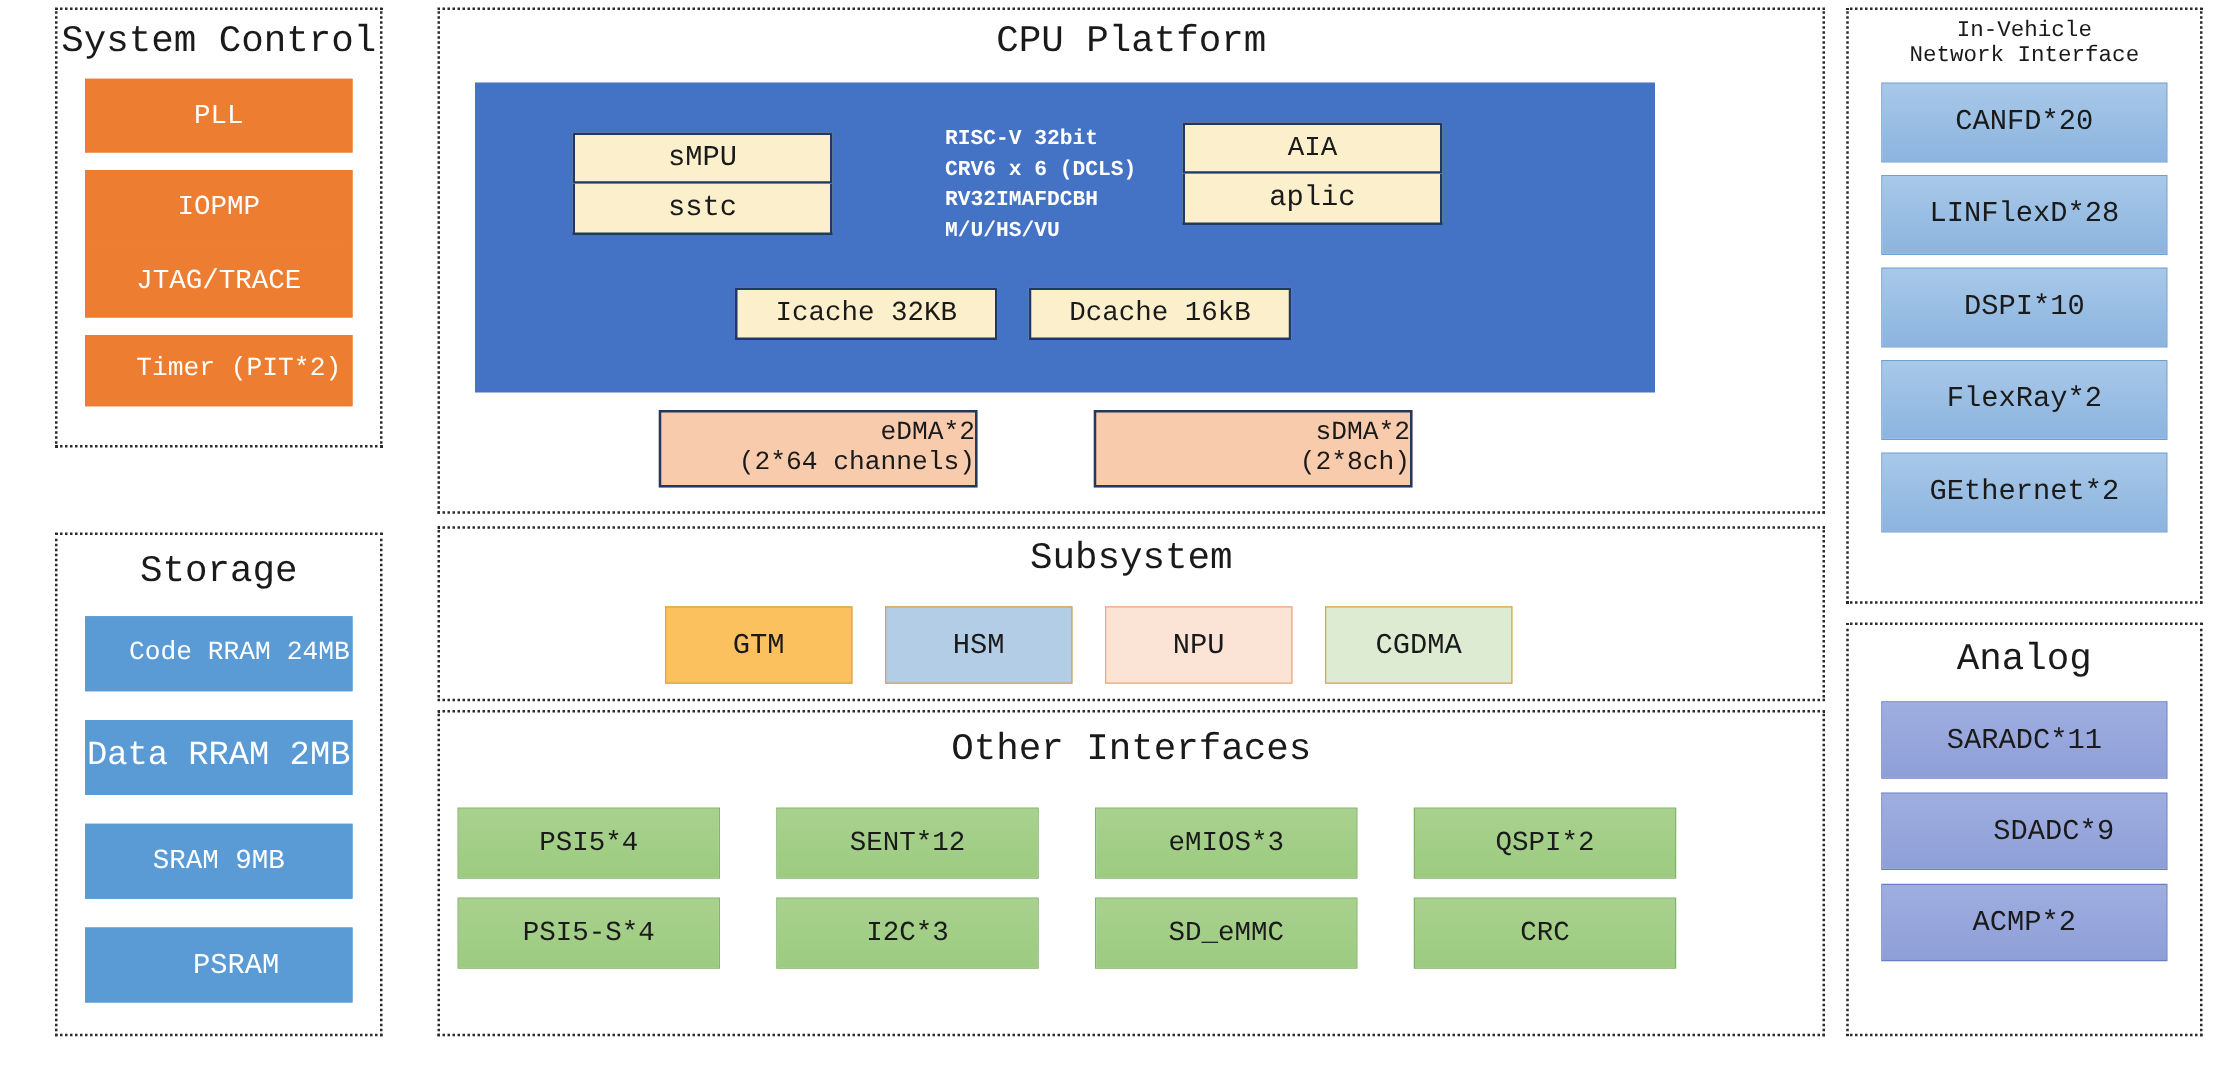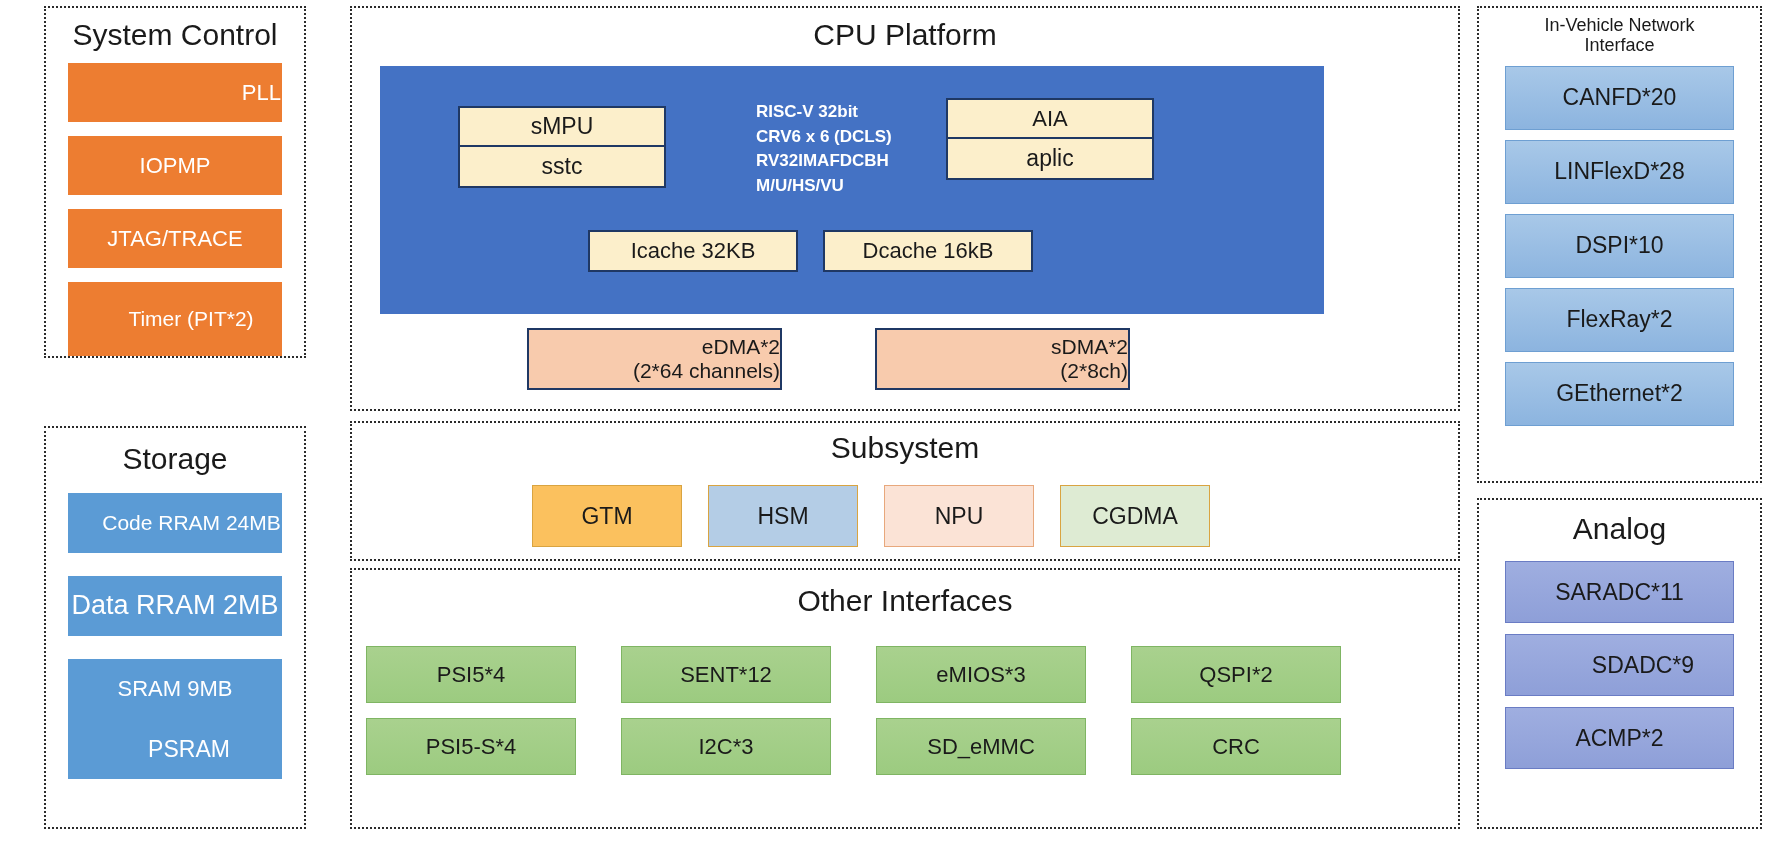--- a/index.html
+++ b/index.html
@@ -11,20 +11,21 @@
     width: 1779px;
     height: 859px;
     font-family: "Liberation Sans", sans-serif;
     color: #1a1a1a;
     overflow: hidden;
   }
   .canvas {
     position: relative;
     width: 1779px;
     height: 859px;
+    font-family: Liberation Mono, monospace;
   }
 
   
   .panel {
     position: absolute;
     border: 2px dotted #2b2b2b;
     box-sizing: border-box;
     background: #ffffff;
   }
   .panel-title {
@@ -75,48 +76,48 @@
   }
 </style>
 </head>
 <body>
 
 <div class="canvas">
 
   <div class="panel" style="left:44px; top:6px; width:262px; height:352px;">
     <div class="panel-title title-lg" style="margin-top:10px;">System Control</div>
     <div style="padding:6px 22px 0 22px;">
-      <div class="blk blk-orange" style="height:59px; font-size:22px; margin-top:6px;justify-content:flex-end;">
+      <div class="blk blk-orange" style="height:59px; font-size:22px; margin-top:6px;">
         <span>PLL</span>
       </div>
       <div class="blk blk-orange" style="height:59px; font-size:22px; margin-top:14px;">
         <span>IOPMP</span>
       </div>
-      <div class="blk blk-orange" style="height:59px; font-size:22px; margin-top:14px;">
+      <div class="blk blk-orange" style="height:59px; font-size:22px; ">
         <span>JTAG/TRACE</span>
       </div>
-      <div class="blk blk-orange" style="height:74px; font-size:21px; margin-top:14px;padding-left:32px;">
+      <div class="blk blk-orange" style="height:57px; font-size:21px; margin-top:14px;padding-left:32px;">
         <span>Timer (PIT*2)</span>
       </div>
     </div>
   </div>
 
   <div class="panel" style="left:44px; top:426px; width:262px; height:403px;">
     <div class="panel-title title-lg" style="margin-top:14px;">Storage</div>
     <div style="padding:8px 22px 0 22px;">
       <div class="blk blk-blue" style="height:60px; font-size:21px; margin-top:10px;padding-left:33px;">
         <span>Code RRAM 24MB</span>
       </div>
       <div class="blk blk-blue" style="height:60px; font-size:27px; margin-top:23px;">
         <span>Data RRAM 2MB</span>
       </div>
       <div class="blk blk-blue" style="height:60px; font-size:22px; margin-top:23px;">
         <span>SRAM 9MB</span>
       </div>
-      <div class="blk blk-blue" style="height:60px; font-size:23px; padding-left:28px;">
+      <div class="blk blk-blue" style="height:60px; font-size:23px; margin-top:23px;padding-left:28px;">
         <span>PSRAM</span>
       </div>
     </div>
   </div>
 
   <div class="panel" style="left:350px; top:6px; width:1110px; height:405px;">
     <div class="panel-title title-lg" style="margin-top:10px;">CPU Platform</div>
 
     <div class="cpu-core" style="left:28px; top:58px; width:944px; height:248px;">
 

